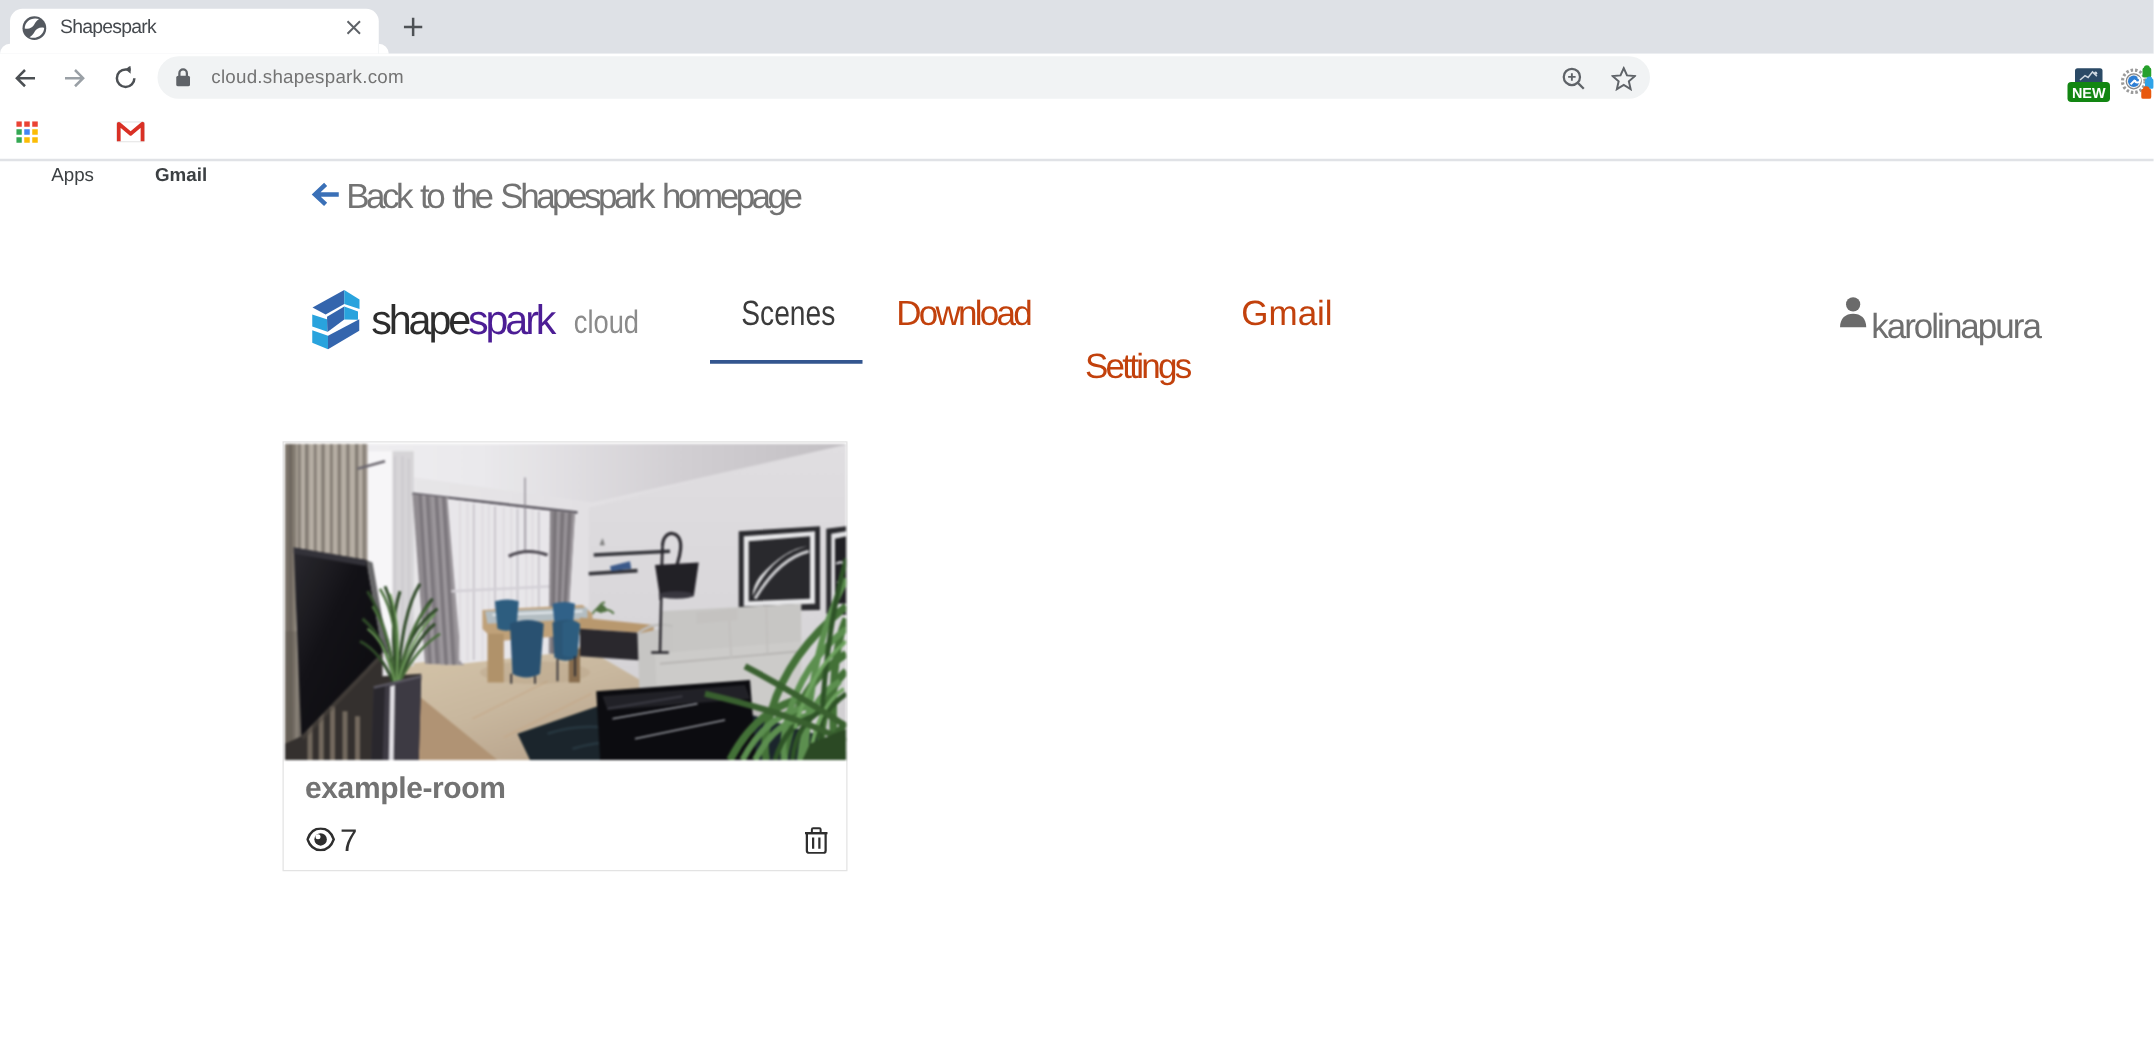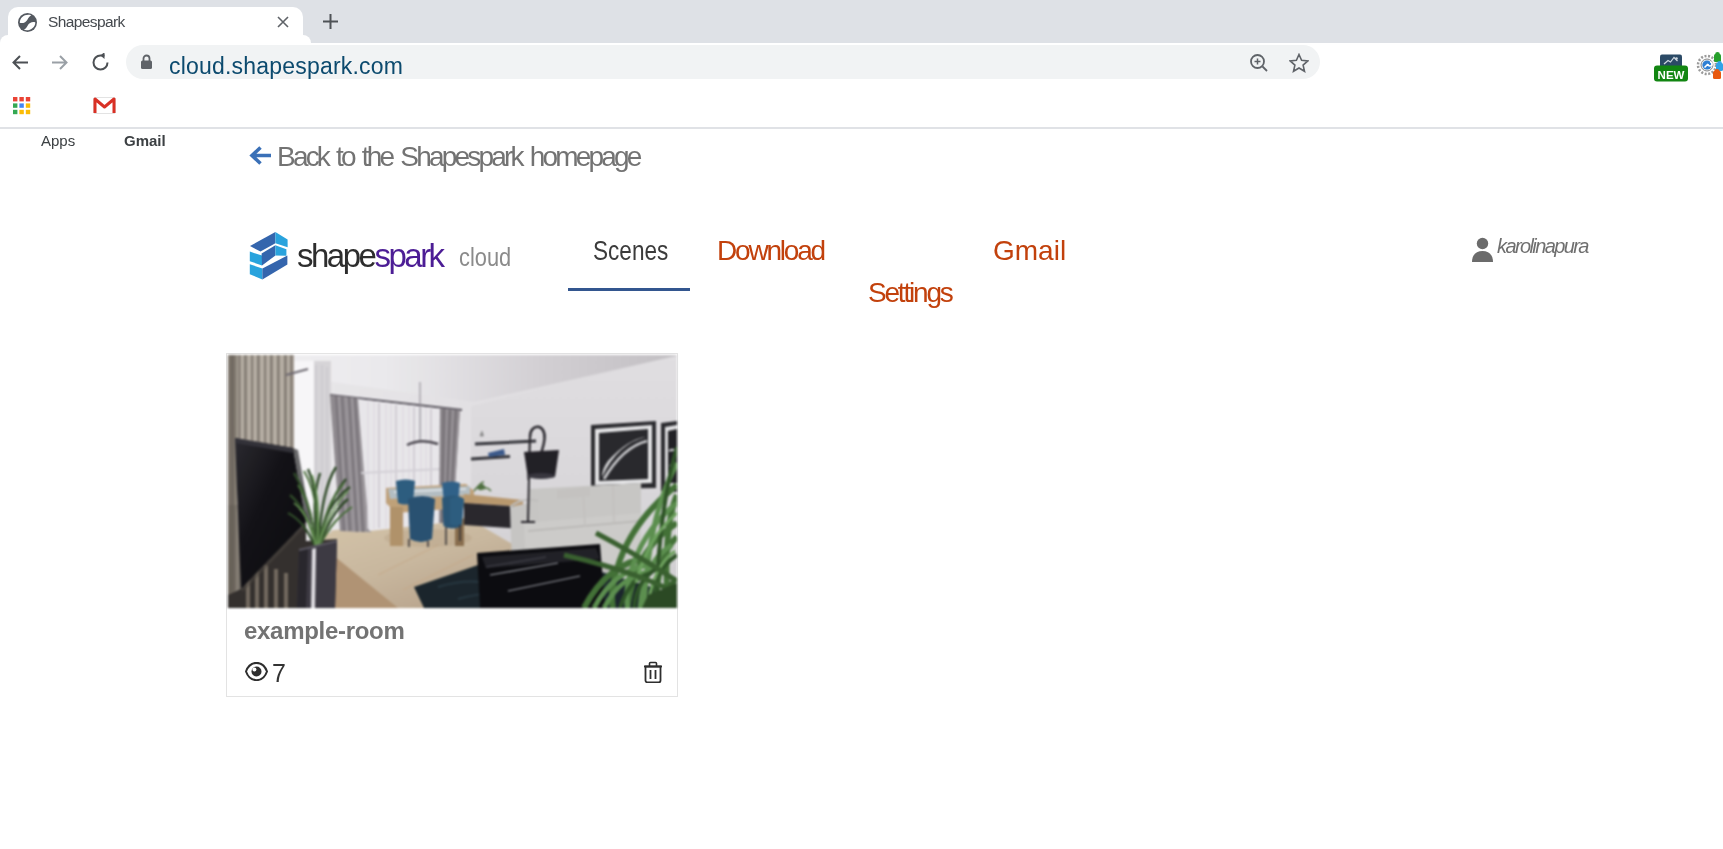--- a/index.html
+++ b/index.html
@@ -5,31 +5,31 @@
   html,body{margin:0;padding:0;}
   body{width:1723px;height:849px;overflow:hidden;background:#fff;
        font-family:"Liberation Sans",sans-serif;position:relative;}
   .abs{position:absolute;}
   
   #tabstrip{left:0;top:0;width:1723px;height:43px;background:#dee1e6;}
   #tab{left:8px;top:7px;width:295px;height:36px;background:#fff;border-radius:10px 10px 0 0;}
   #tabtitle{left:48px;top:13px;font-size:15.5px;color:#45494e;letter-spacing:-0.6px;}
   #toolbar{left:0;top:43px;width:1723px;height:42px;background:#fff;}
   #omnibox{left:126px;top:45px;width:1194px;height:34px;background:#f1f3f4;border-radius:17px;}
-  #urltext{left:169px;top:53px;font-size:23px;color:#0c4a6e;letter-spacing:0.2px;}
+  #urltext{left:169px;top:53px;font-size:15px;color:#737373;letter-spacing:0.2px;}
   #bookmarks{left:0;top:85px;width:1723px;height:42px;background:#fff;border-bottom:2px solid #e0e2e6;}
   .bktext{font-size:15px;color:#3c4043;top:96px;margin-top:36px;}
   
   #backlink{left:277px;top:141px;font-size:28px;color:#737373;letter-spacing:-2.8px;word-spacing:3px;text-align:center;}
   #logospark{left:297px;top:237px;font-size:33px;color:#2d2d2d;letter-spacing:-2.5px;}
   #logocloud{left:459px;top:242px;font-size:26px;color:#8b8b8b;letter-spacing:0;transform:scaleX(0.84);transform-origin:0 0;}
   .nav{font-size:28px;color:#c2410c;top:235px;letter-spacing:-2.2px;}
   #navScenes{color:#3b3b3b;}
   #underline{left:568px;top:288px;width:122px;height:3px;background:#33568f;}
-  #username{left:1497px;top:235px;font-size:20px;color:#6f6f6f;letter-spacing:-1.6px;font-style:italic;}
+  #username{left:1497px;top:245px;font-size:28px;color:#6f6f6f;letter-spacing:-1.6px;}
   
   #card{left:226px;top:353px;width:450px;height:342px;border:1.5px solid #e3e3e3;background:#fff;}
   #cardtitle{left:244px;top:617px;font-size:24px;font-weight:bold;color:#737373;letter-spacing:-0.3px;}
   #views{left:272px;top:659px;font-size:25px;color:#333;}
 </style>
 </head>
 <body>
   <div class="abs" id="tabstrip"></div>
   <div class="abs" id="tab"></div>
 

